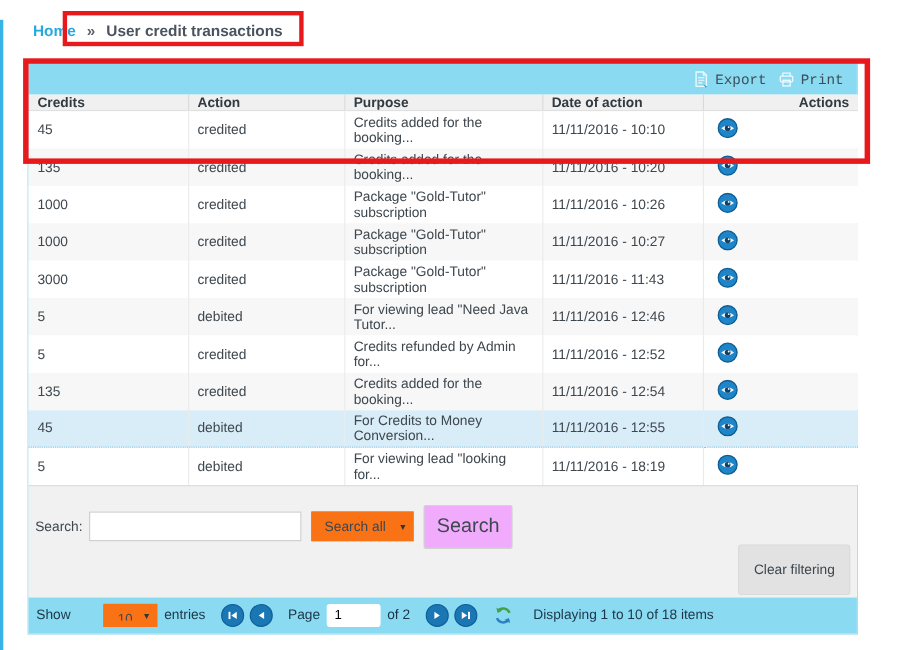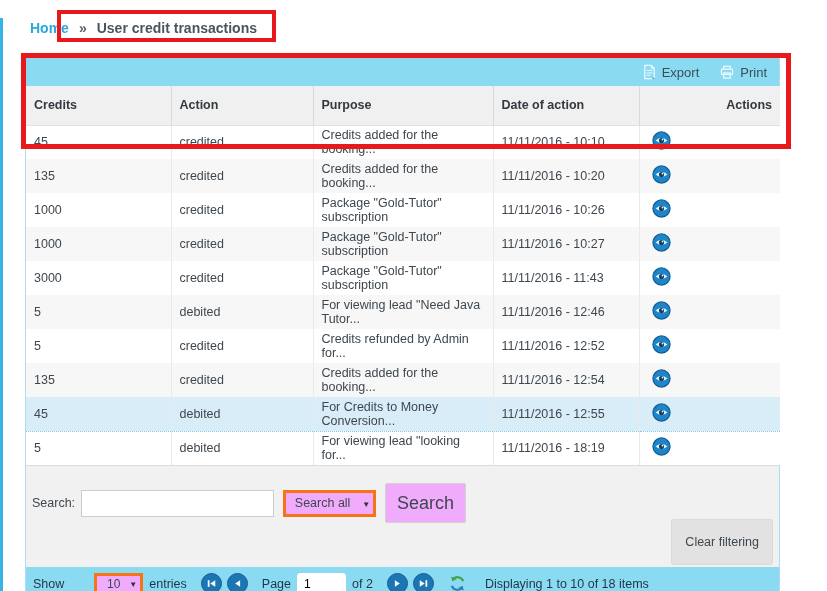--- a/index.html
+++ b/index.html
@@ -19,43 +19,43 @@
   .breadcrumb .sep { margin-right: 10px; color: #5a646e; }
 
   
   .red-rect { position: absolute; border: 5px solid #e8191d; z-index: 30; pointer-events: none; }
   #rect-breadcrumb { left: 57px; top: 10px; width: 219px; height: 32px; border-width: 4px; }
   #rect-table { left: 21px; top: 53px; width: 770px; height: 96px; }
 
   
   .widget { position: absolute; left: 25px; top: 57px; width: 755px; border: 1px solid #a9def2; background: #fff; }
 
-  .toolbar { height: 28px; background: #8adbf2; display: flex; align-items: center; justify-content: flex-end; gap: 20px; padding-right: 12px; }
+  .toolbar { height: 28px; background: #8adbf2; display: flex; align-items: center; justify-content: flex-end; gap: 10px; padding-right: 12px; font-family: Liberation Mono, monospace; }
   .tool-btn { display: flex; align-items: center; gap: 5px; font-size: 13px; color: #3d4e5a; cursor: pointer; }
   .tool-btn svg { display: block; }
 
   table { width: 100%; border-collapse: collapse; table-layout: fixed; }
-  thead th { background: #f0f0f0; height: 39px; font-size: 12.5px; font-weight: 700; color: #323a40;
+  thead th { background: #f0f0f0; height: 14px; font-size: 12.5px; font-weight: 700; color: #323a40;
              text-align: left; padding: 0 8px; border-bottom: 1px solid #e0e0e0; border-left: 1px solid #d9d9d9; }
   thead th:first-child { border-left: none; }
   thead th.col-actions { text-align: right; }
   tbody td { height: 34px; font-size: 12.5px; padding: 0 8px; border-left: 1px solid #eaeaea; background: #fff; }
   tbody td:first-child { border-left: none; }
   tr.even td { background: #f7f7f7; }
   tr.hl td { background: #d9edf8; border-bottom: 1px dotted #84c6e8; }
   td.cell-actions { padding-left: 12px; }
   .eye { display: inline-block; width: 19px; height: 19px; cursor: pointer; }
 
   
   .search-panel { height: 102px; background: #f1f1f1; position: relative; border-top: 1px solid #dcdcdc; }
   .search-row { position: absolute; left: 6px; top: 17px; display: flex; align-items: center; }
   .search-row label { font-size: 12.5px; margin-right: 6px; color: #3e474e; }
   .search-input { width: 193px; height: 27px; border: 1px solid #cccccc; background: #fff; margin-right: 9px; padding: 0 6px; font-size: 12.5px; }
   .select-wrap { position: relative; margin-right: 9px; }
-  .select-wrap select { width: 93px; height: 27px; border: 3px solid #f97316; background: #f0abfc; font-size: 12.5px;
+  .select-wrap select { width: 93px; height: 27px; border: 6px solid #f97316; background: #f97316; font-size: 12.5px;
                         appearance: none; -webkit-appearance: none; padding: 0 20px 0 6px; border-radius: 0; color: #3e474e; text-align: center; }
   .select-arrow { position: absolute; right: 6px; top: 10px; font-size: 8px; color: #333; pointer-events: none; }
   .search-btn { height: 40px; background: #f0abfc; border: 1px solid #d2d2d2; font-size: 18px; padding: 0 11px; color: #3e474e; cursor: pointer; border-radius: 2px; font-family: inherit; }
   .clear-btn { position: absolute; right: 6px; top: 53px; height: 46px; background: #e2e2e2; border: 1px solid #dadada; border-radius: 3px; font-size: 12.5px; padding: 0 13px; color: #3e474e; cursor: pointer; font-family: inherit; }
 
   
   .pager { height: 33px; background: #8adbf2; display: flex; align-items: center; font-size: 12.5px; color: #1c3648; padding-left: 7px; }
   .pager .lbl { white-space: nowrap; }
   .pager .select-wrap { margin: 0 6px; padding-left: 24px; }
   .pager .select-wrap select { width: 49px; height: 21px; padding: 0 16px 0 6px; font-size: 12px; }

